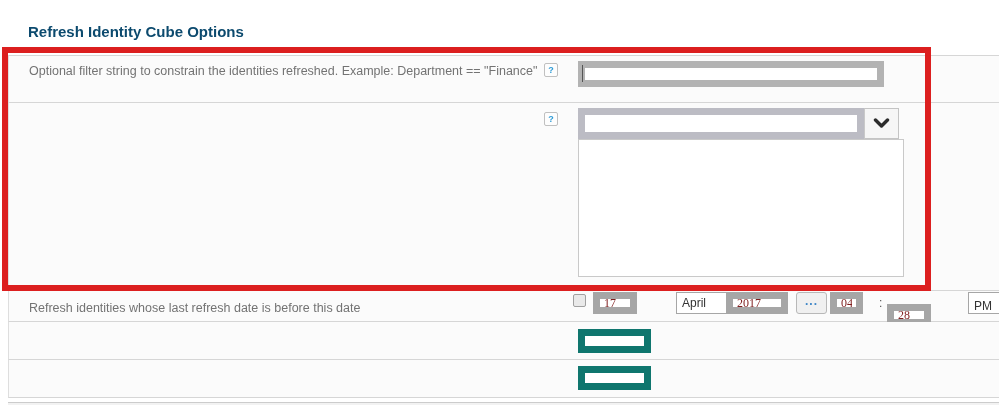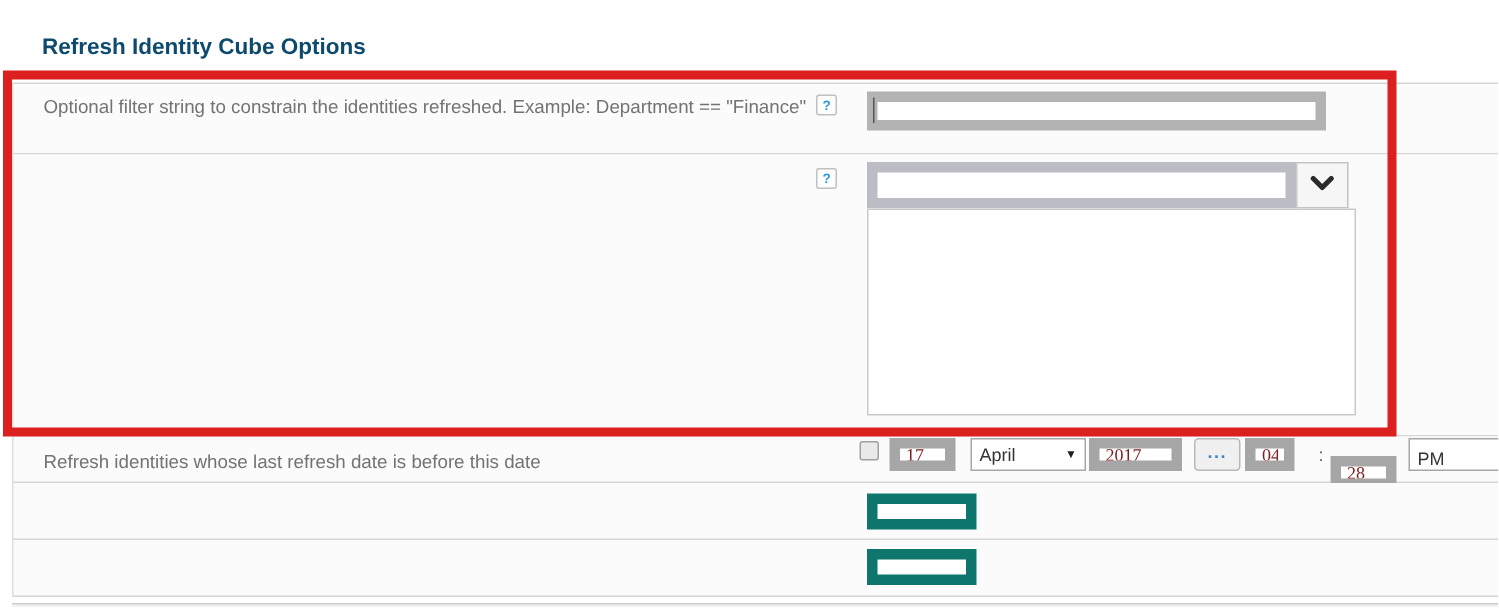--- a/index.html
+++ b/index.html
@@ -118,20 +118,21 @@
   .fake-select {
     position: absolute;
     top: 1px; height: 22px;
     background: #ffffff;
     border: 1px solid #a6a6a6;
     display: flex; align-items: center; justify-content: space-between;
     padding: 0 5px;
     font-size: 12px;
     color: #333;
     cursor: pointer;
+    margin-left: 29px;
   }
   .month-select { left: 638px; width: 77px; }
   .ampm-select  { left: 930px; width: 78px; align-items: flex-end; }
   .tri { font-size: 8px; color: #222; line-height: 1; }
   .dots-button {
     position: absolute;
     left: 787px; top: 1px;
     width: 31px; height: 22px;
     background: #f0f0f0;
     border: 1px solid #b8b8b8;

